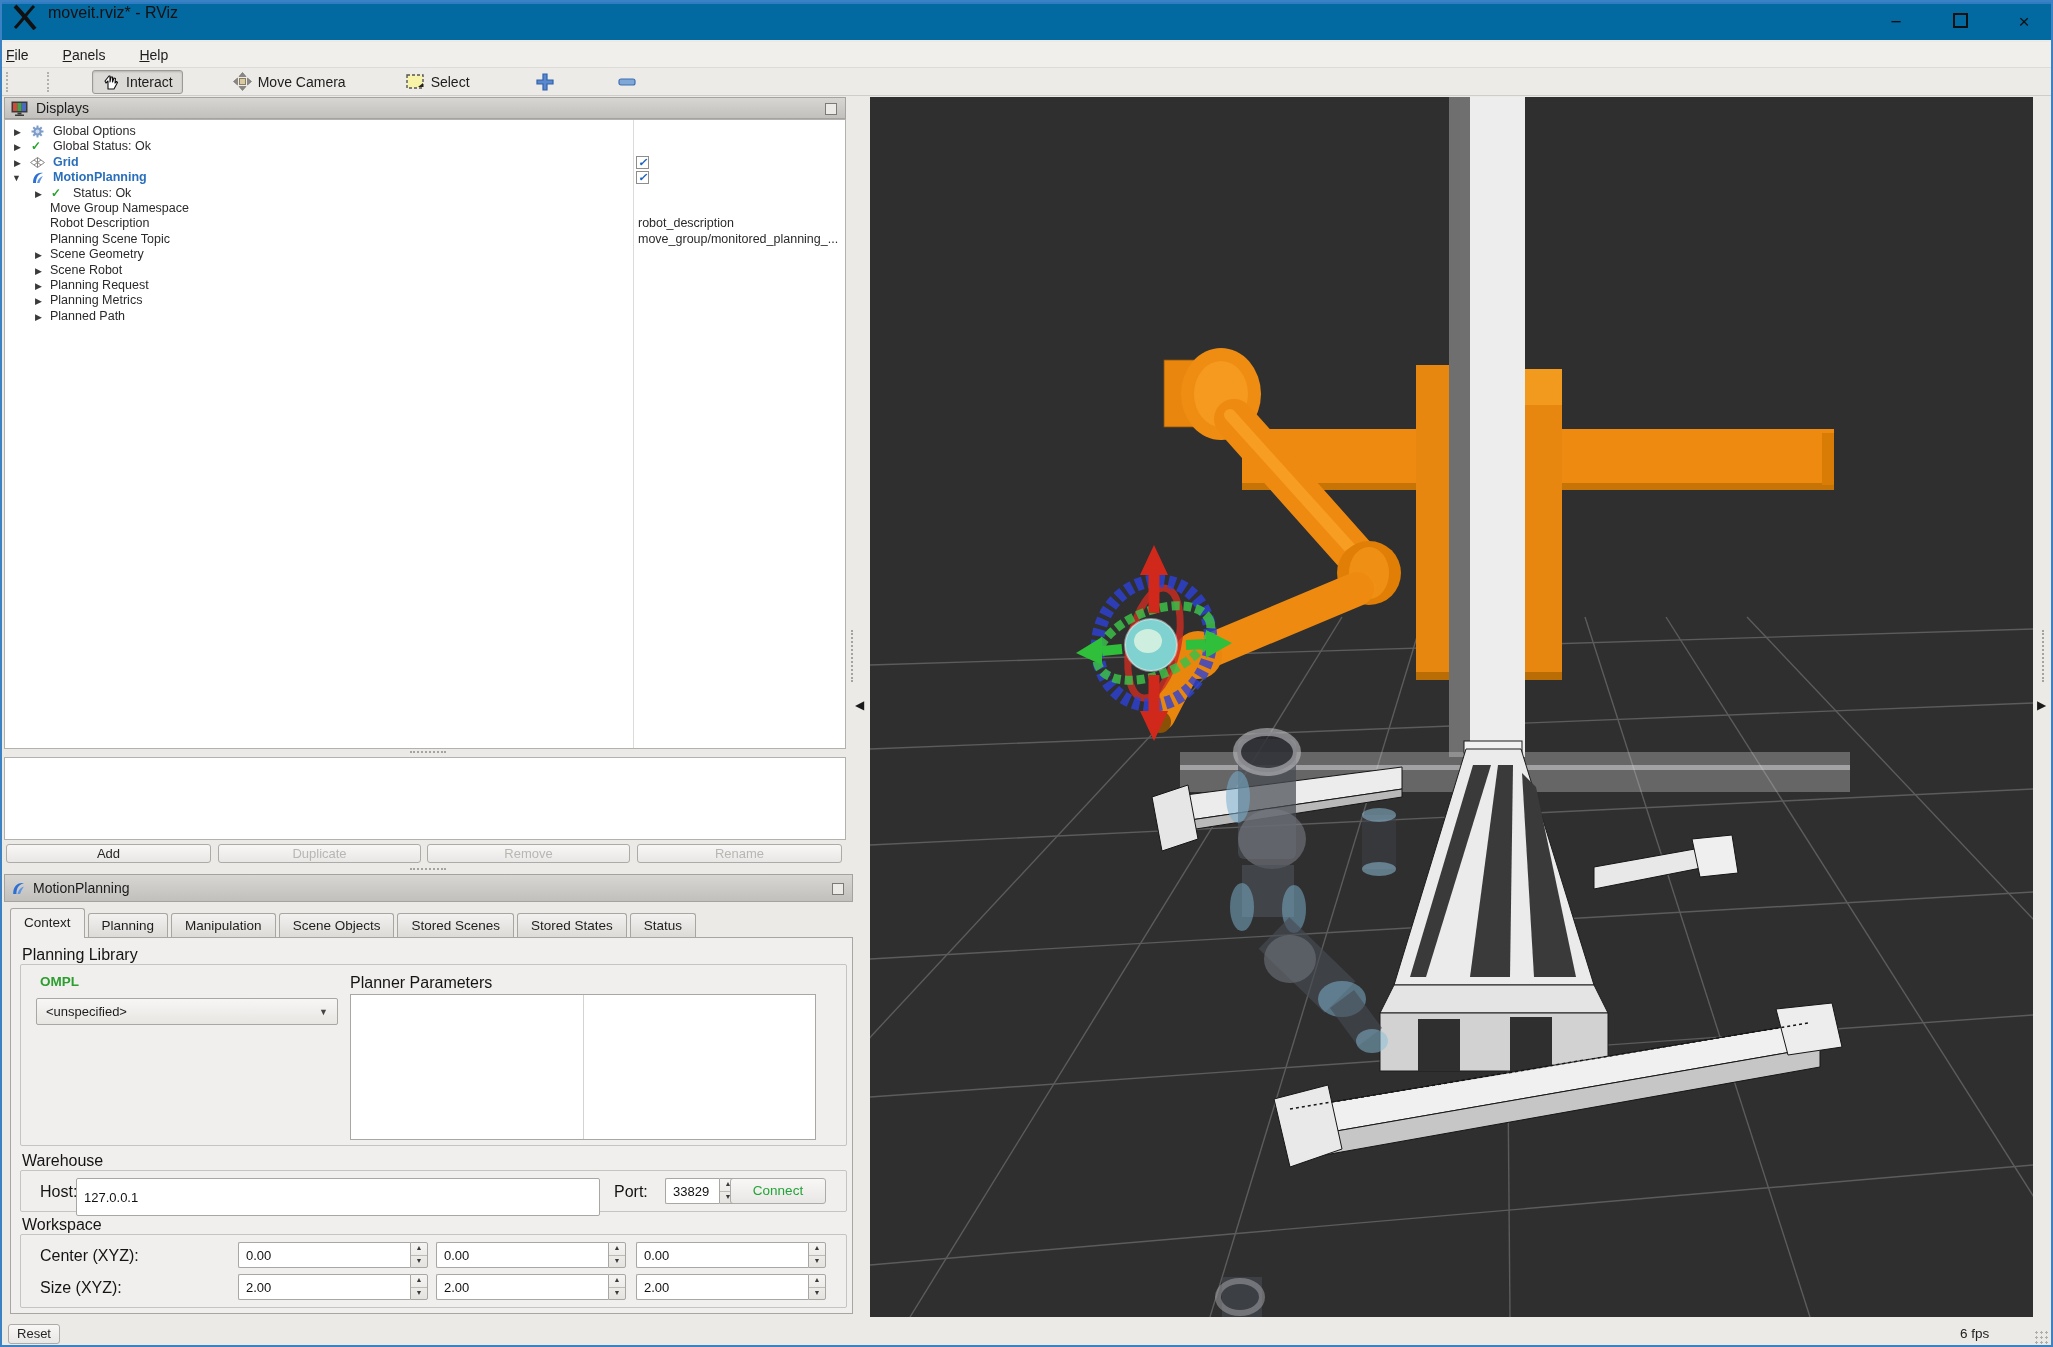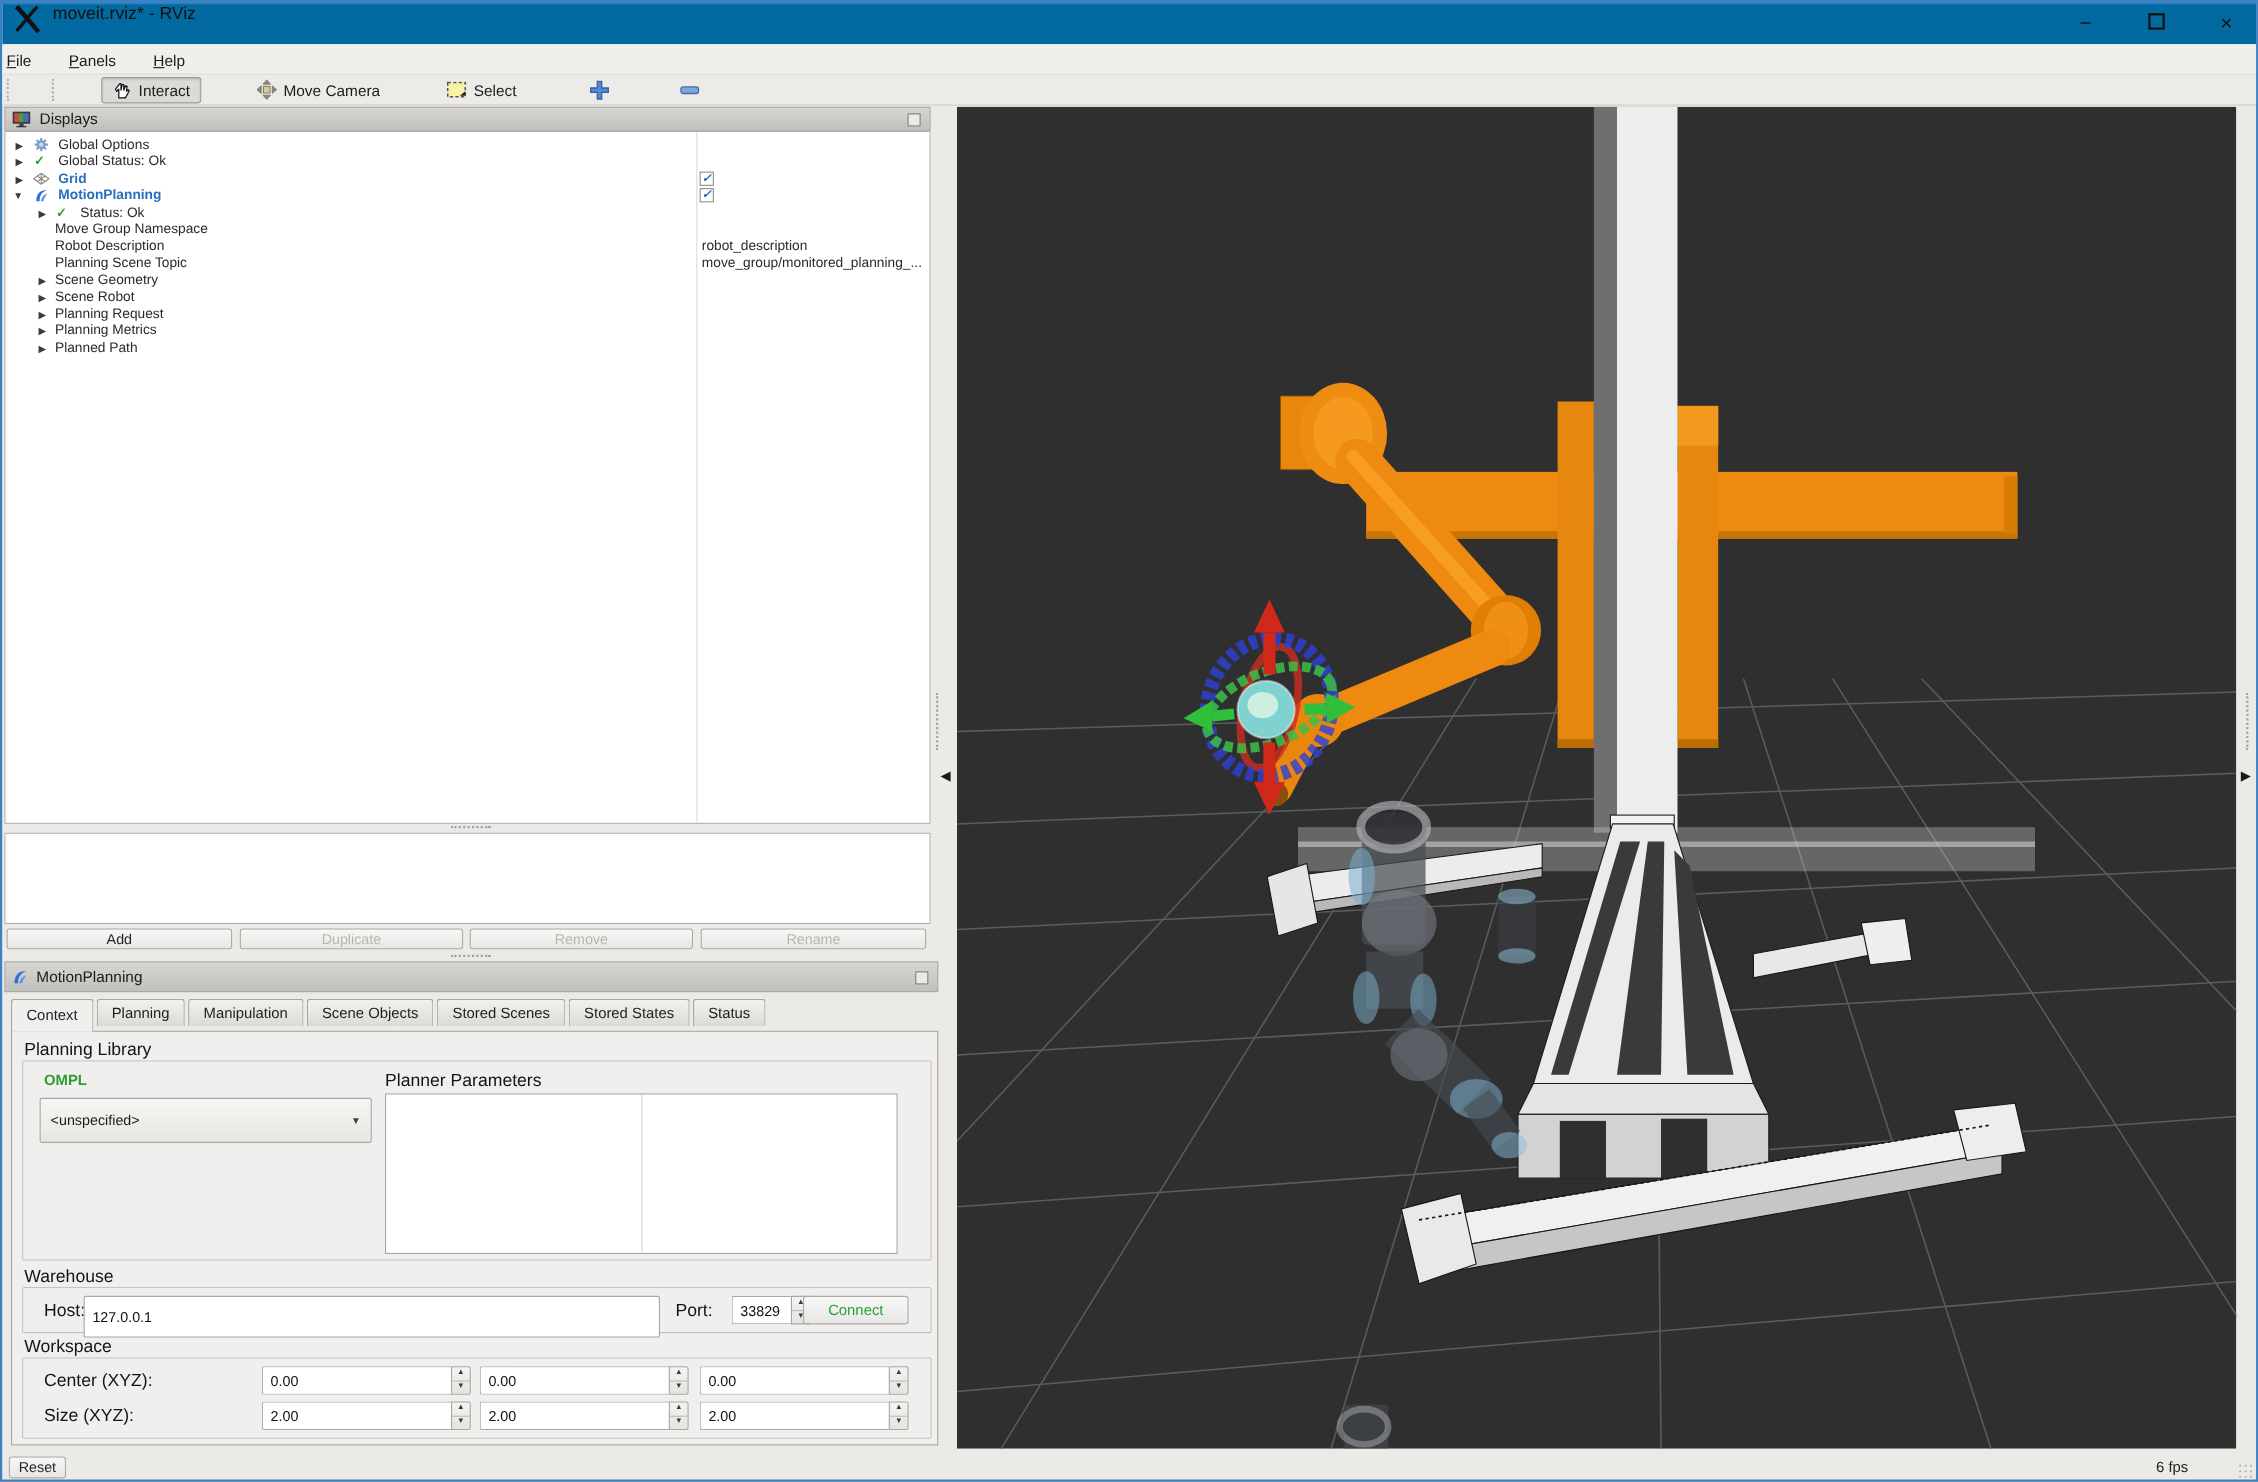--- a/index.html
+++ b/index.html
@@ -52,21 +52,21 @@
               color:#1f63c0; font-style:italic; font-weight:bold; }
   .trow .val{ position:absolute; left:633px; top:0; font-size:12.5px; color:#2a2a2a; }
   .greencheck{ color:#27a22e; font-weight:bold; font-size:12px; }
 
   
   .btn{ background:linear-gradient(#f8f7f6,#e9e7e5); border:1px solid #adaba8; border-radius:3px;
         font-size:13px; color:#262626; text-align:center; line-height:17px; }
   .btn.disabled{ color:#b8b6b3; }
 
   
-  .tabbar{ left:8px; top:906px; height:30px; display:flex; align-items:flex-start; }
+  .tabbar{ left:8px; top:906px; height:30px; display:flex; align-items:flex-end; }
   .tab{ background:linear-gradient(#f3f1ef,#dcdad7); border:1px solid #a8a6a3; border-bottom:none;
         border-radius:3px 3px 0 0; height:25px; line-height:24px; padding:0 13px; font-size:13.5px;
         color:#1e1e1e; margin-right:3px; }
   .tab.active{ background:#f1efed; height:30px; line-height:28px; position:relative; z-index:3; }
   .tabframe{ left:8px; top:935px; width:843px; height:377px; background:#f1efed; border:1px solid #a8a6a3; }
 
   .grouplabel{ font-size:16px; color:#141414; }
   .groupbox{ border:1px solid #c6c4c1; border-radius:2px; }
   .g-green{ color:#2b9e2f; font-weight:bold; font-size:13.5px; }
 
@@ -292,21 +292,21 @@
     <div class="tab">Stored Scenes</div>
     <div class="tab">Stored States</div>
     <div class="tab">Status</div>
   </div>
 
   <div class="abs tabframe"></div>
 
   <span class="abs grouplabel" style="left:20px; top:944px;">Planning Library</span>
   <div class="abs groupbox" style="left:18px; top:962px; width:827px; height:182px;"></div>
   <span class="abs g-green" style="left:38px; top:972px;">OMPL</span>
-  <div class="abs combo" style="left:34px; top:996px; width:302px; height:41px;">
+  <div class="abs combo" style="left:34px; top:996px; width:302px; height:27px;">
     <span>&lt;unspecified&gt;</span>
     <span class="arrow">▼</span>
   </div>
   <span class="abs grouplabel" style="left:348px; top:972px;">Planner Parameters</span>
   <div class="abs whitebox" style="left:348px; top:992px; width:466px; height:146px; border-color:#a9a7a4;">
     <div style="position:absolute; left:232px; top:0; width:1px; height:100%; background:#d5d3d0;"></div>
   </div>
 
   <span class="abs grouplabel" style="left:20px; top:1150px;">Warehouse</span>
   <div class="abs groupbox" style="left:18px; top:1168px; width:827px; height:42px;"></div>

